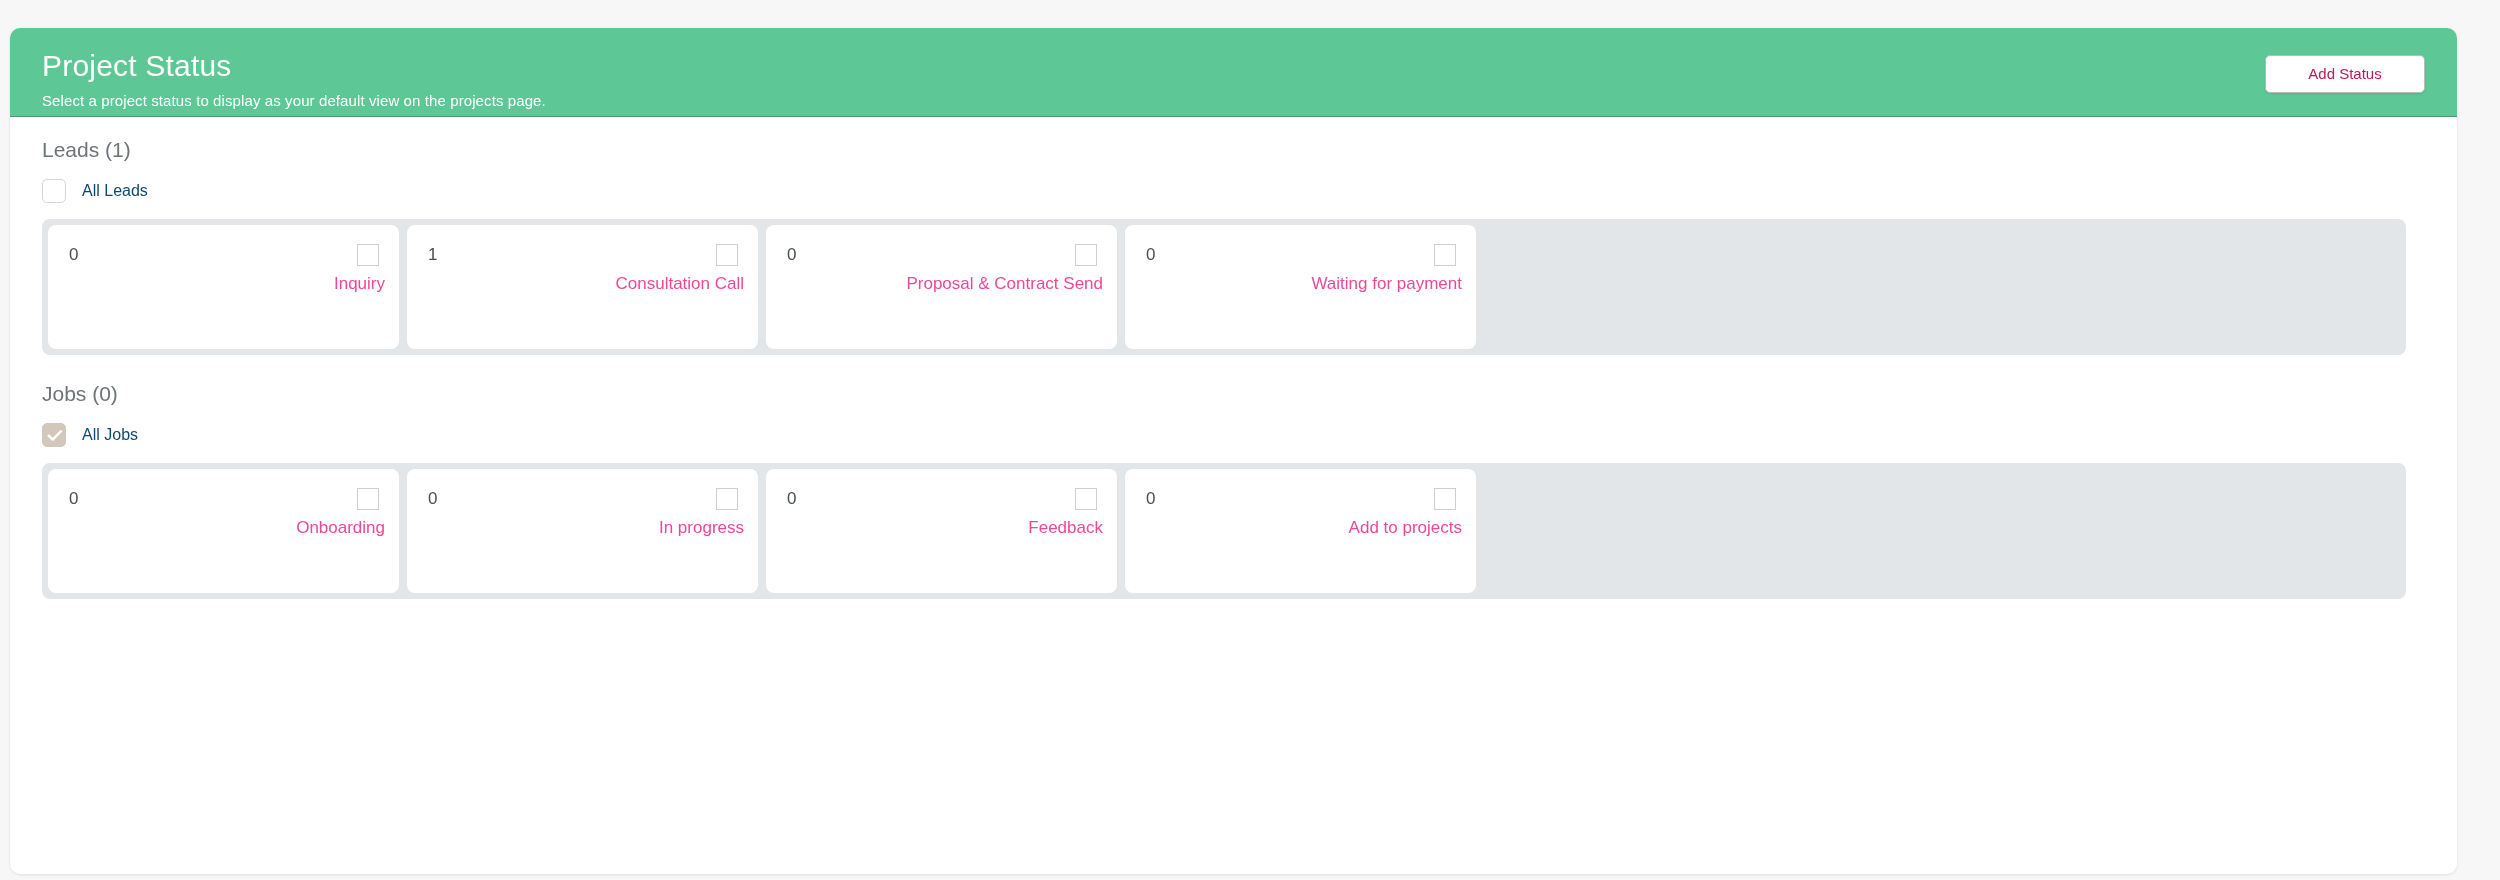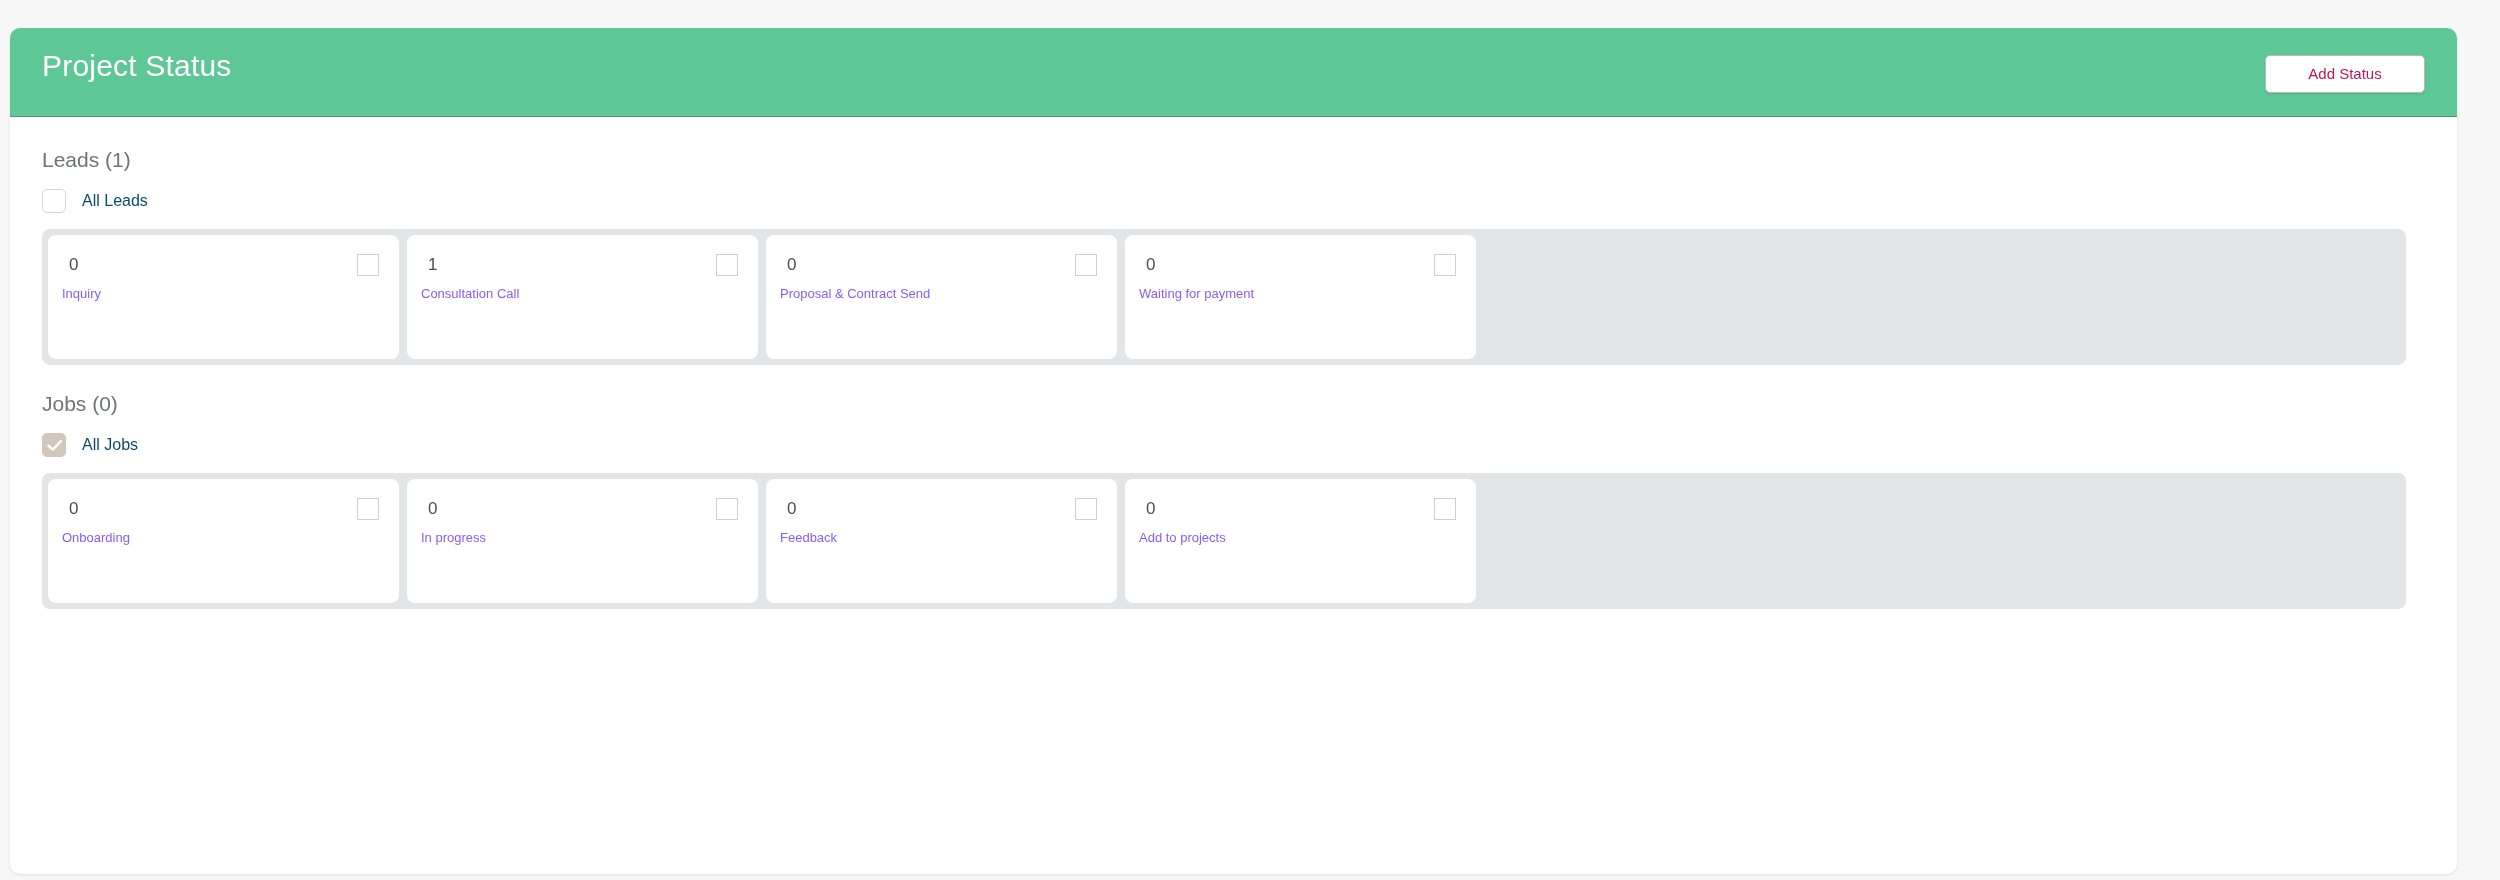--- a/index.html
+++ b/index.html
@@ -74,21 +74,21 @@
   }
 
   
   .body-area {
     padding: 0 0 0 0;
   }
 
   .section {
     padding-left: 32px;
   }
-  .section.leads { padding-top: 30px; }
+  .section.leads { padding-top: 20px; }
   .section.jobs  { padding-top: 26px; }
 
   .section-title {
     font-size: 21px;
     color: #6e7477;
     font-weight: 400;
     line-height: 26px;
   }
 
   .all-row {
@@ -167,38 +167,39 @@
     height: 22px;
     border: 1px solid #ccd0d3;
     background: #ffffff;
   }
 
   .card-label {
     position: absolute;
     left: 0;
     right: 0;
     top: 47px;
-    text-align: left;
-    font-size: 13px;
-    color: #8b5cf6;
+    text-align: right;
+    font-size: 17px;
+    color: #ec4899;
     line-height: 24px;
     padding: 0 14px;
     white-space: nowrap;
     overflow: hidden;
     text-overflow: ellipsis;
   }
 </style>
 </head>
 <body>
 
 <div class="page">
   <div class="panel">
 
     <div class="header">
       <div class="header-title">Project Status</div>
+      <div class="header-subtitle">Select a project status to display as your default view on the projects page.</div>
       <div class="add-status-btn">Add Status</div>
     </div>
 
     <div class="body-area">
 
       <div class="section leads">
         <div class="section-title">Leads (1)</div>
 
         <div class="all-row">
           <span class="cb-square"></span>

